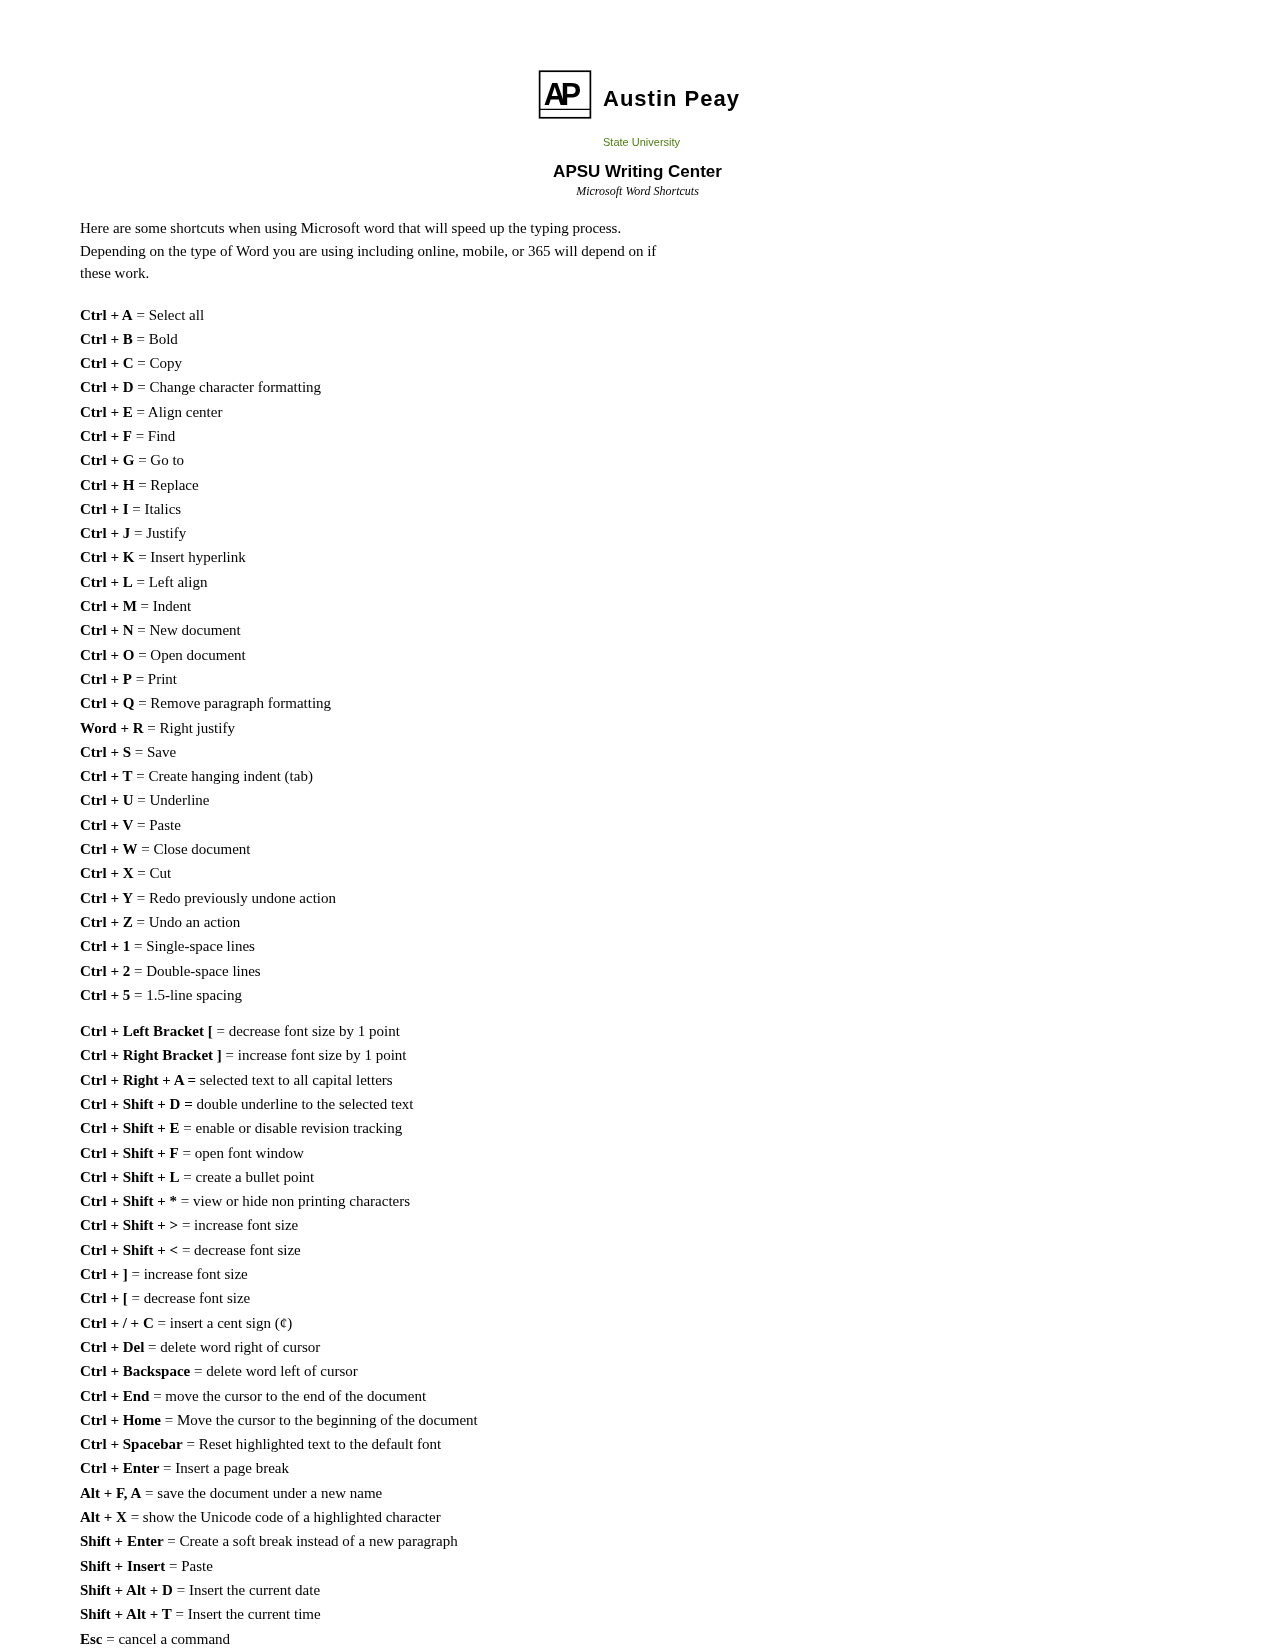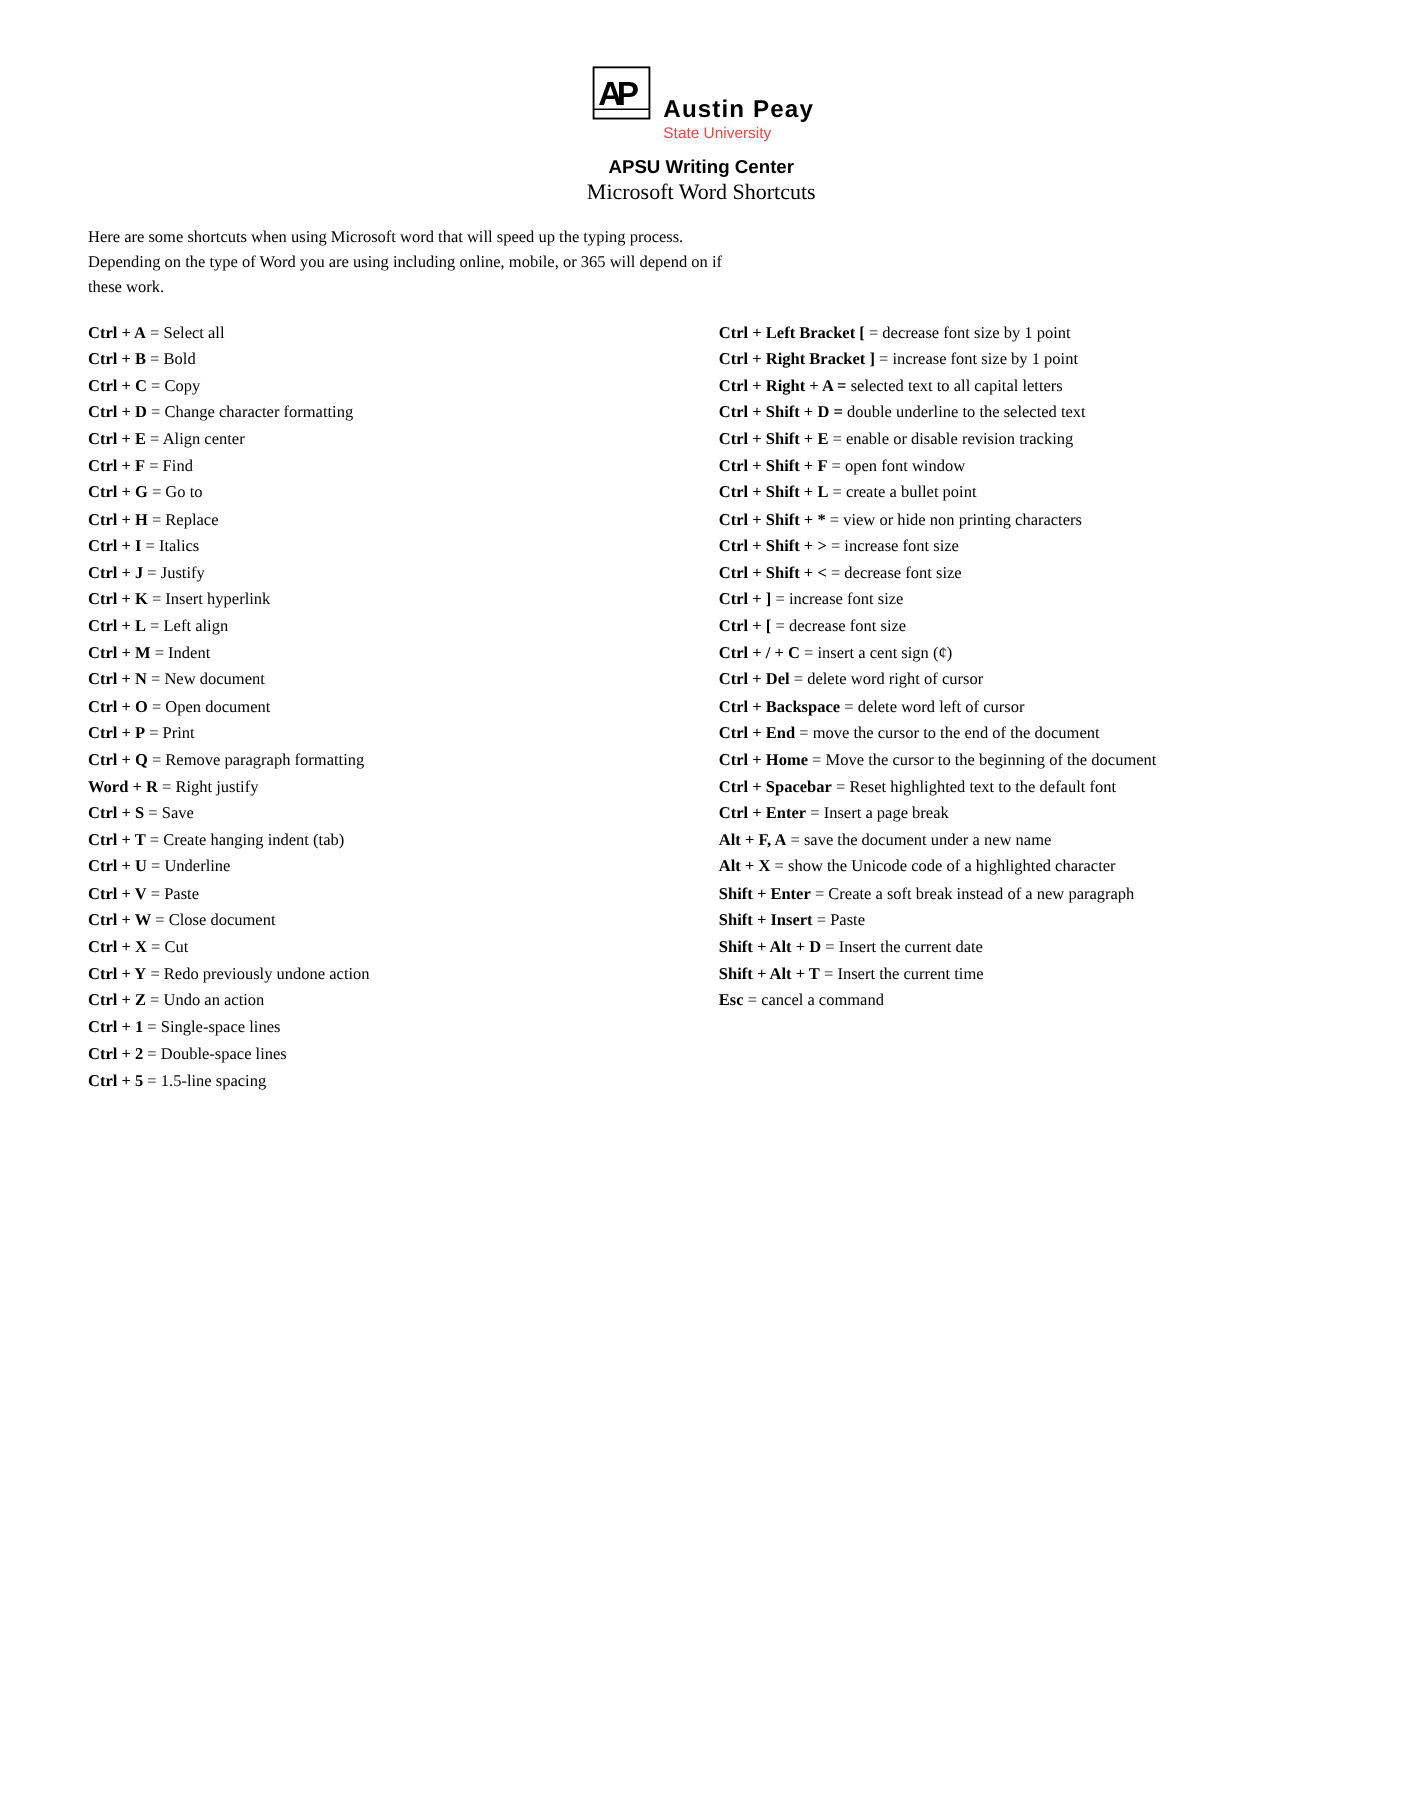--- a/index.html
+++ b/index.html
@@ -39,51 +39,54 @@
       font-family: Arial, sans-serif;
       font-size: 22px;
       font-weight: 900;
       letter-spacing: 1px;
       color: #000;
       margin-top: 46px;
     }
 
     .logo-text .state-univ {
       font-family: Arial, sans-serif;
-      font-size: 14px;
+      font-size: 11px;
       font-weight: normal;
-      color: #ef4444;
+      color: #4d7c0f;
+      margin-top: 24px;
     }
 
     .center-title {
       font-family: Arial, sans-serif;
       font-size: 17px;
       font-weight: bold;
       margin-bottom: 2px;
       margin-top: 14px;
     }
 
     .center-subtitle {
       font-family: 'Times New Roman', Times, serif;
-      font-size: 20px;
+      font-size: 12px;
       font-weight: normal;
       margin-bottom: 0;
+      font-style: italic;
     }
 
     .intro-text {
       font-family: 'Times New Roman', Times, serif;
       font-size: 15px;
       line-height: 1.5;
       margin-bottom: 18px;
     }
 
     .shortcuts-grid {
       display: flex;
       gap: 12px;
       width: 100%;
+      flex-direction: column;
     }
 
     .col {
       flex: 1;
       padding-right: 20px;
     }
 
     .col:last-child {
       padding-right: 0;
     }

